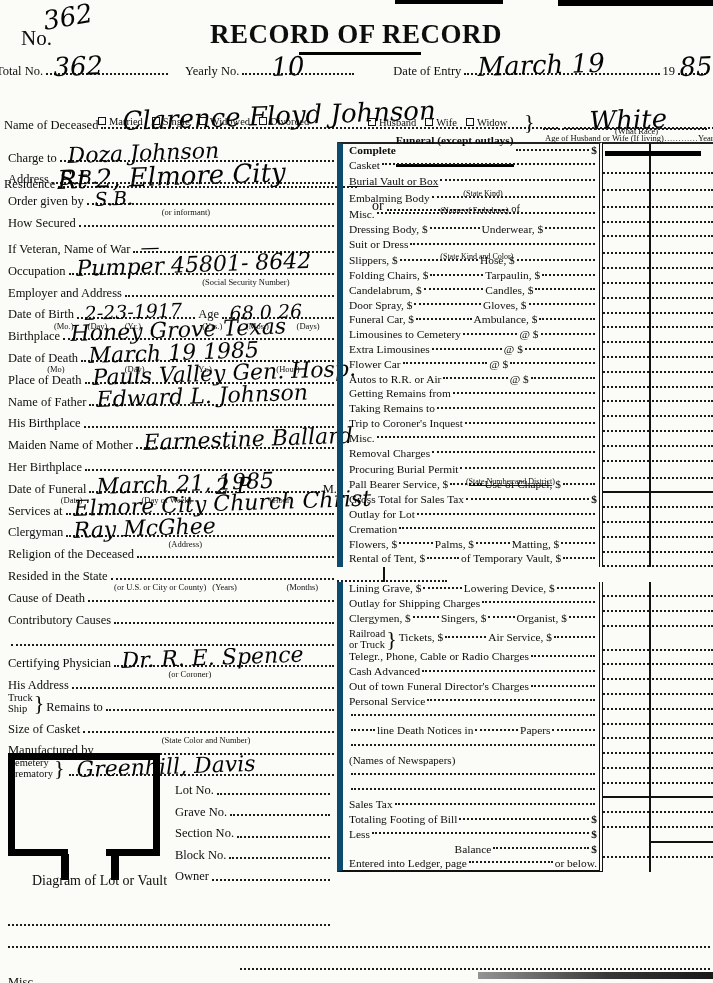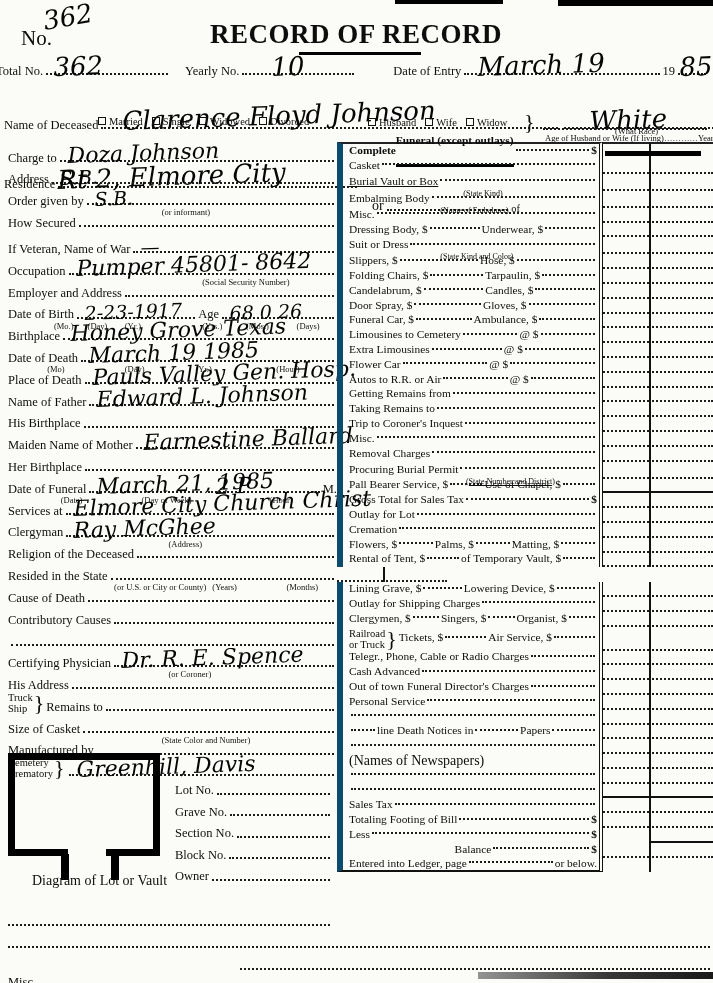--- a/index.html
+++ b/index.html
@@ -22,21 +22,21 @@
 .title{font-size:27px;font-weight:bold;letter-spacing:.5px;text-align:center}
 .title-rule{background:#000;height:3px}
 
 .lrows{left:0;top:143px;width:337px}
 .lrow{height:21.8px;padding-left:8px}
 
 .charges{left:337px;top:142px;width:376px}
 .crow{display:flex;align-items:stretch;height:14.8px;position:relative}
 .clab{flex:1 1 auto;display:flex;align-items:center;position:relative;border-left:6px solid #0c4a6e;border-right:4px double #111;padding:0 2px 1px 6px}
 .clab .lab{font-size:11.4px}
-.clab .lab.small{font-size:14px}
+.clab .lab.small{font-size:11px}
 .cfill{flex:1 1 auto;border-bottom:2px dotted #1c1c1c;margin:0 2px 3px 2px;min-width:6px}
 .cfill.lead{flex:0 0 24px}
 .sp{flex:1.1 1 auto}
 .m1{flex:0 0 46px;position:relative}
 .m2{flex:0 0 64px;border-left:2px solid #111;position:relative}
 .dotb{border-bottom:2px dotted #1c1c1c}
 .solb{border-bottom:2px solid #111}
 .ctop{border-top:2px solid #222}
 .cend{border-bottom:2px solid #111}
 .mbar{position:absolute;right:12px;bottom:3px;width:96px;height:5px;background:#000}

